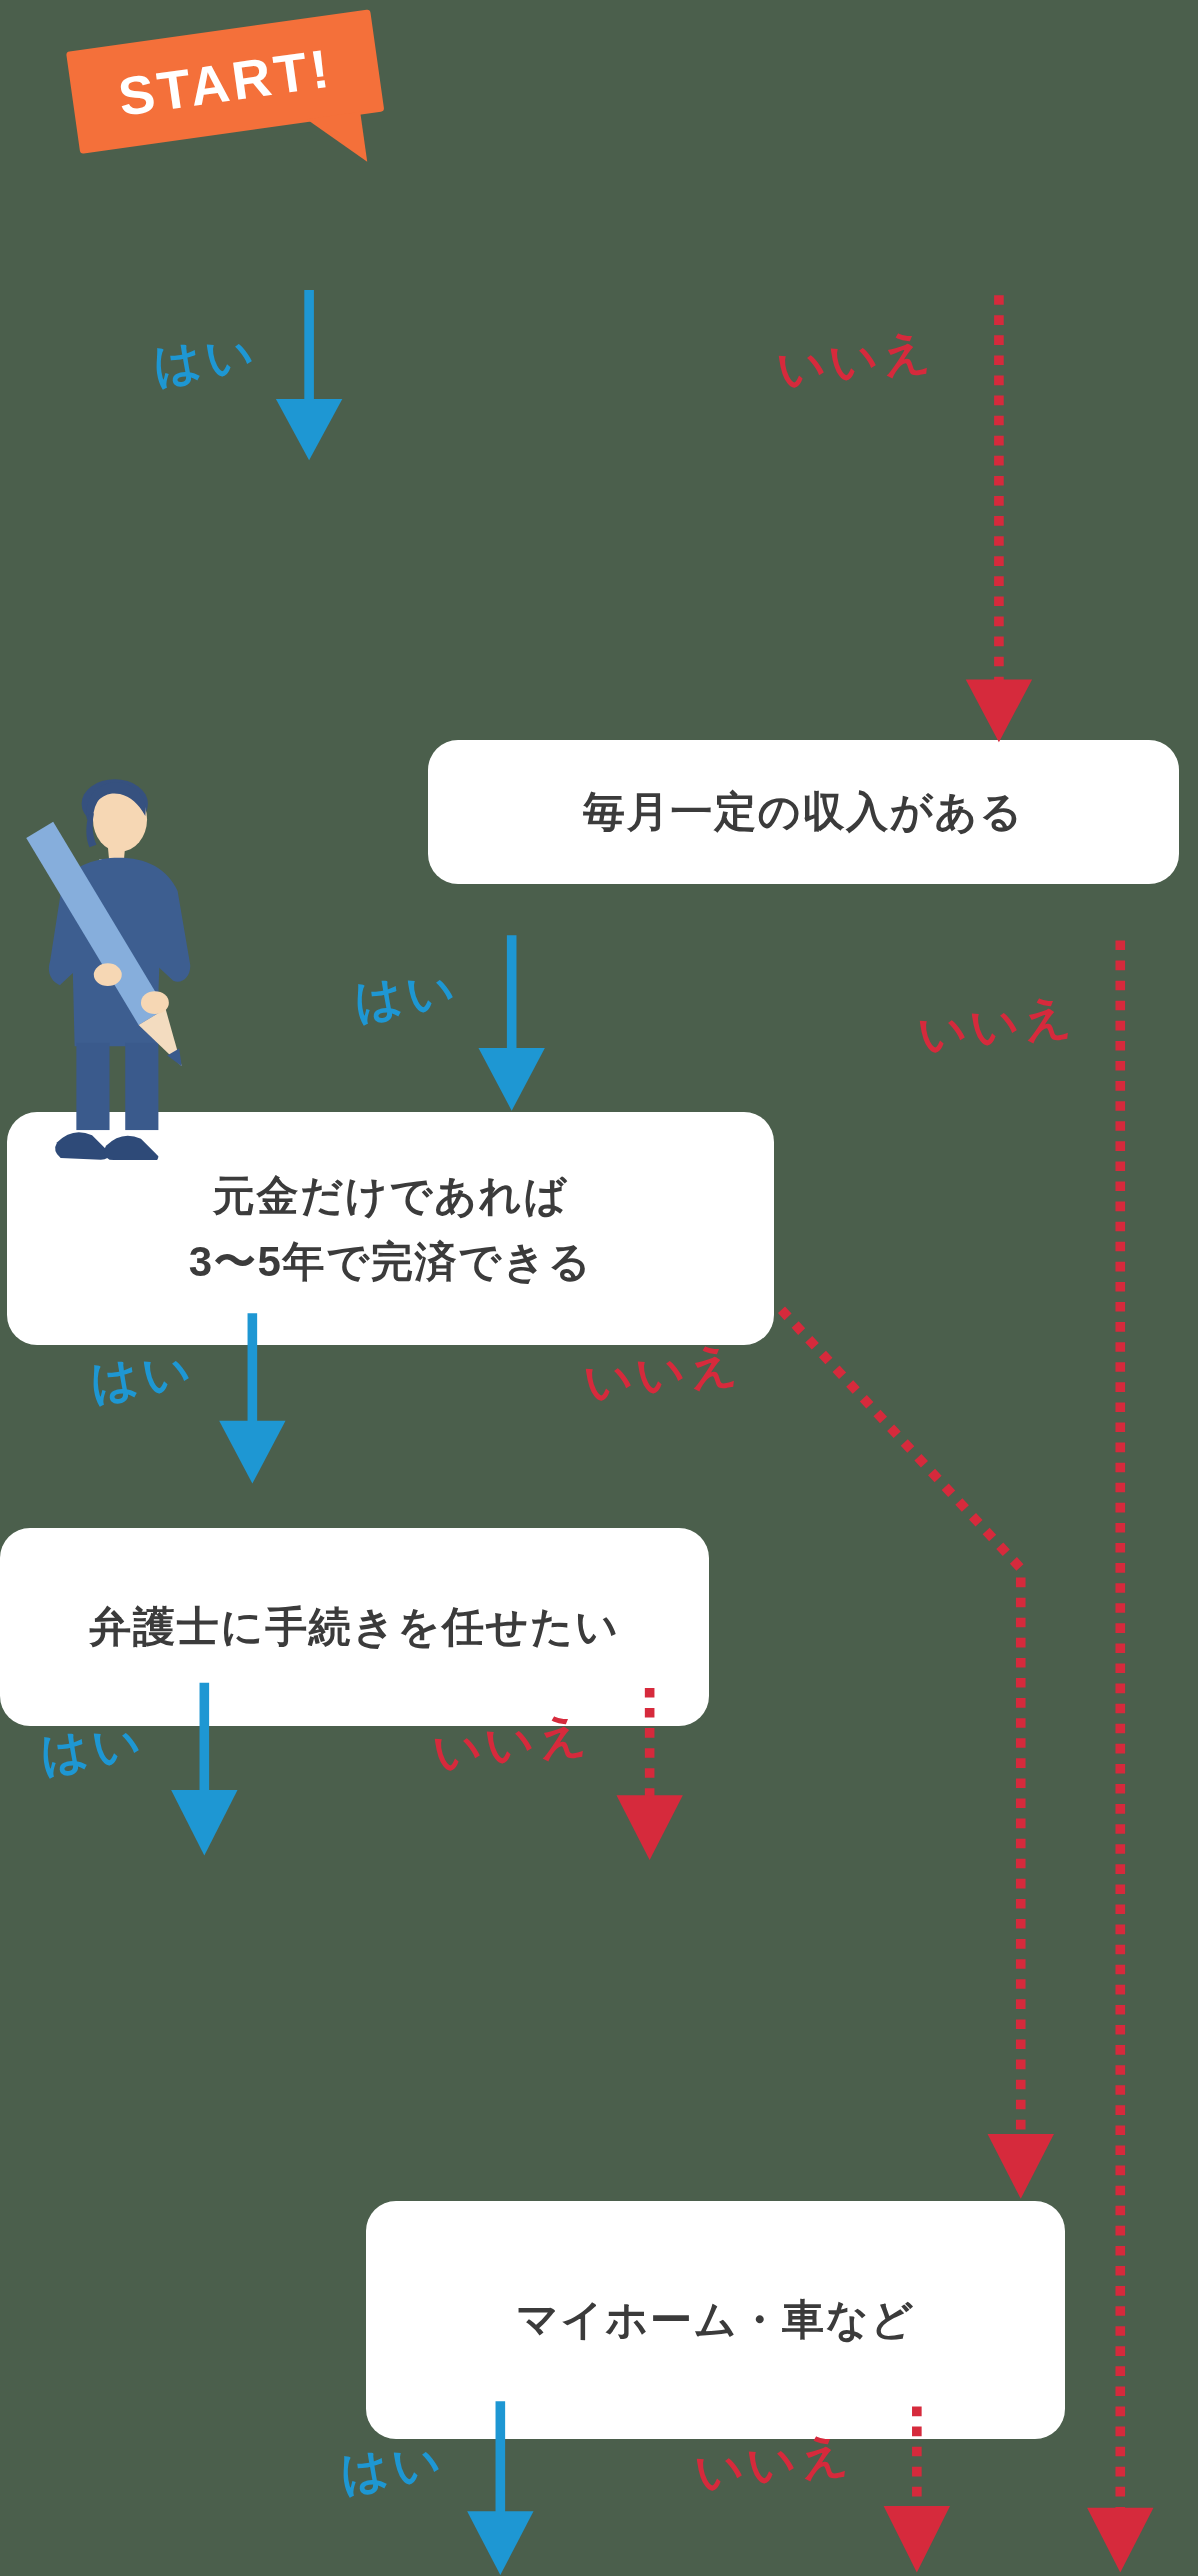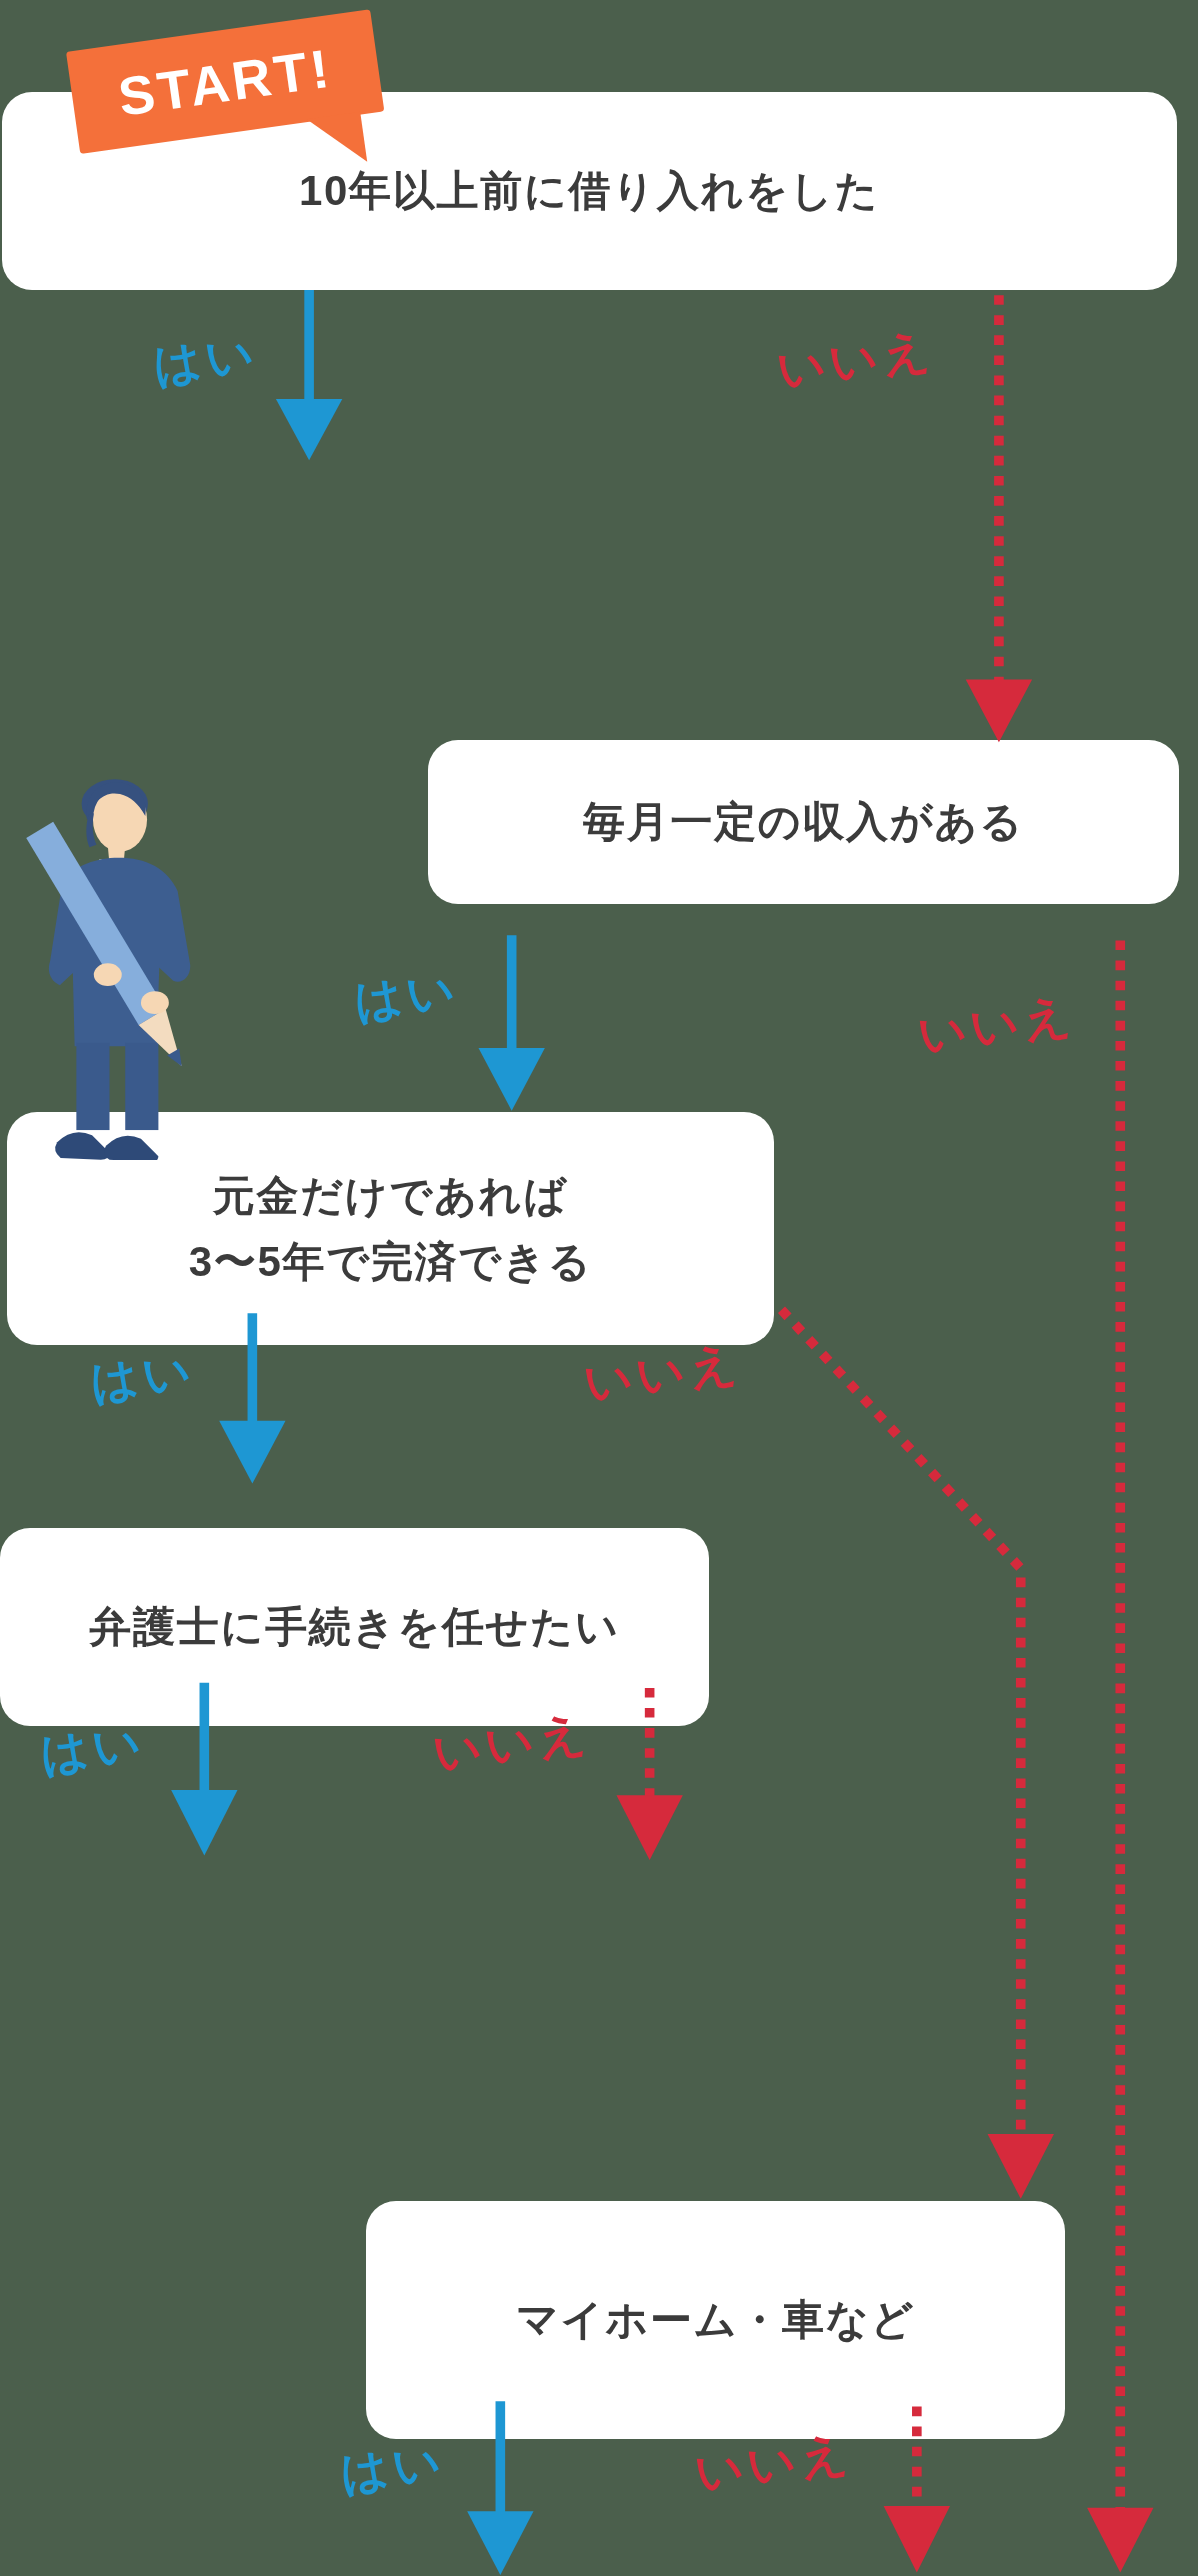--- a/index.html
+++ b/index.html
@@ -50,25 +50,22 @@
 
 <div id="canvas">
 
   <div class="start-banner">
     <span class="start-text">START!</span>
     <svg class="banner-tail" width="61" height="54" viewBox="0 0 70 62">
       <polygon points="0,0 62,0 62,58" fill="#F4703A"></polygon>
     </svg>
   </div>
 
-  <div class="node" style="left:1.7px;top:92px;width:1175px;height:198px;">
-    <span>10年以上前に借り入れをした</span>
-  </div>
 
-  <div class="node" style="left:428px;top:740px;width:751px;height:164px;">
+  <div class="node" style="left:428px;top:740px;width:751px;height:144px;">
     <span>毎月一定の収入がある</span>
   </div>
 
   <div class="node" style="left:7px;top:1112px;width:767px;height:233px;">
     <span>元金だけであれば</span>
     <span>3〜5年で完済できる</span>
   </div>
 
   <div class="node" style="left:0px;top:1484px;width:709px;height:198px;margin-top:44px;">
     <span>弁護士に手続きを任せたい</span>

